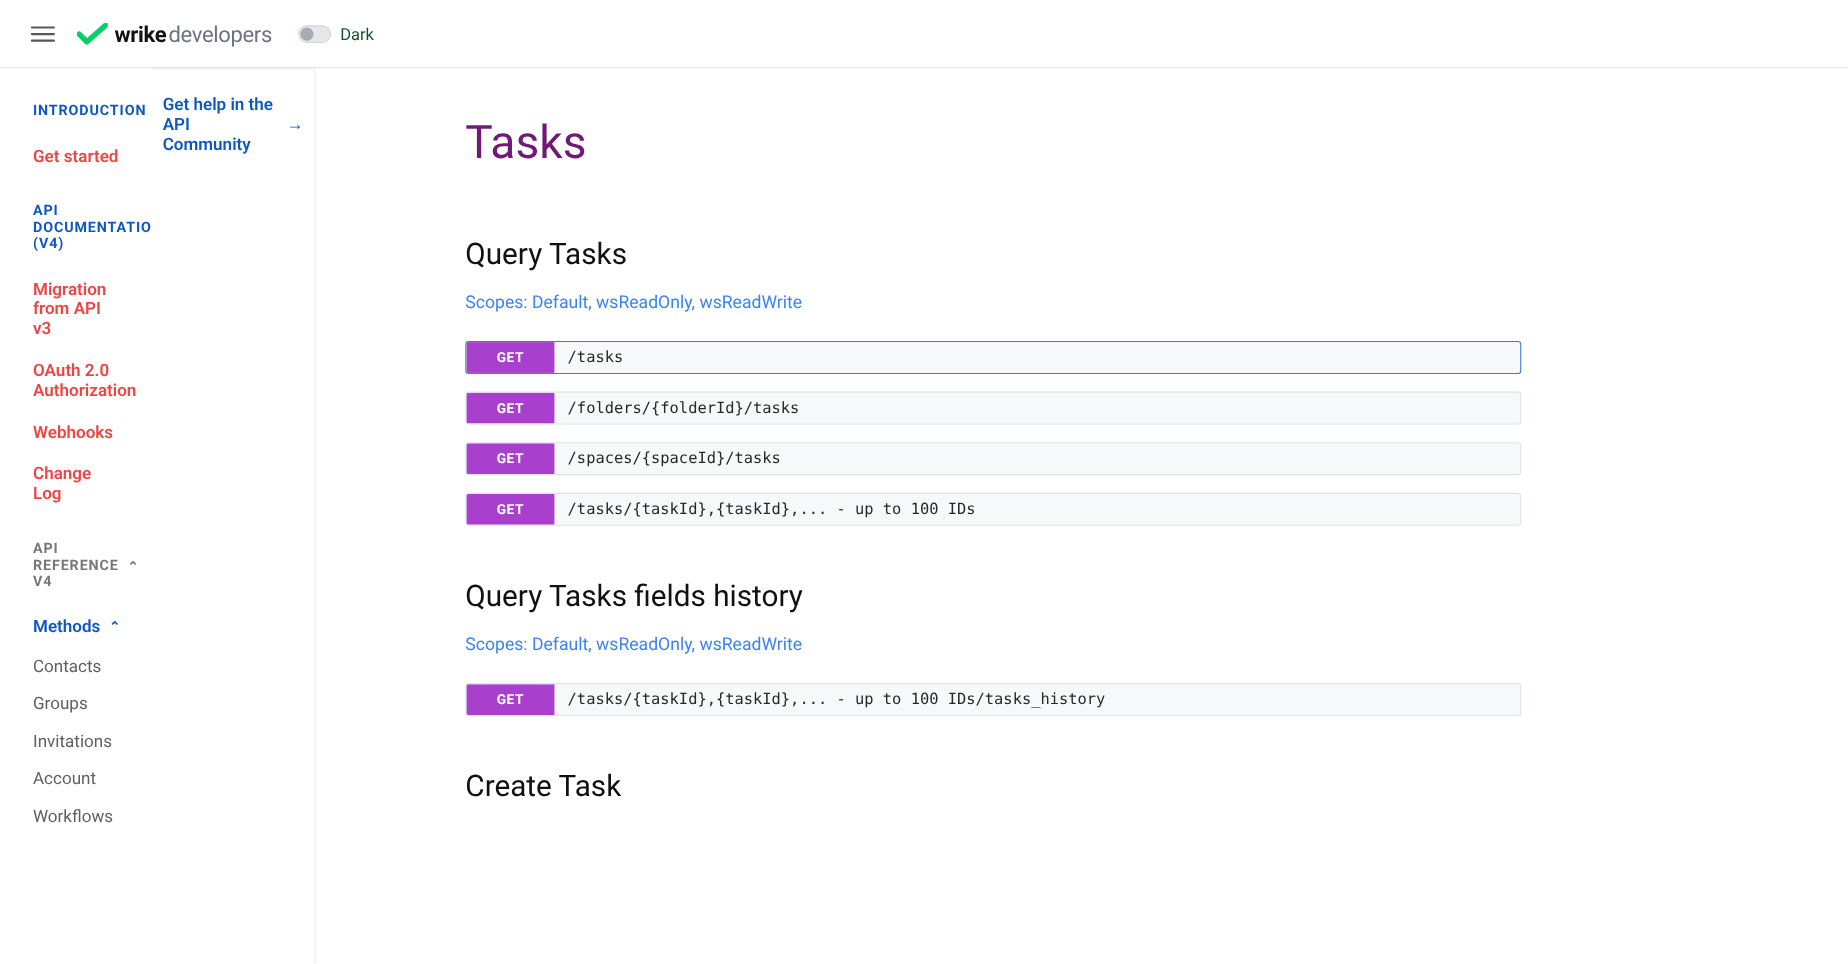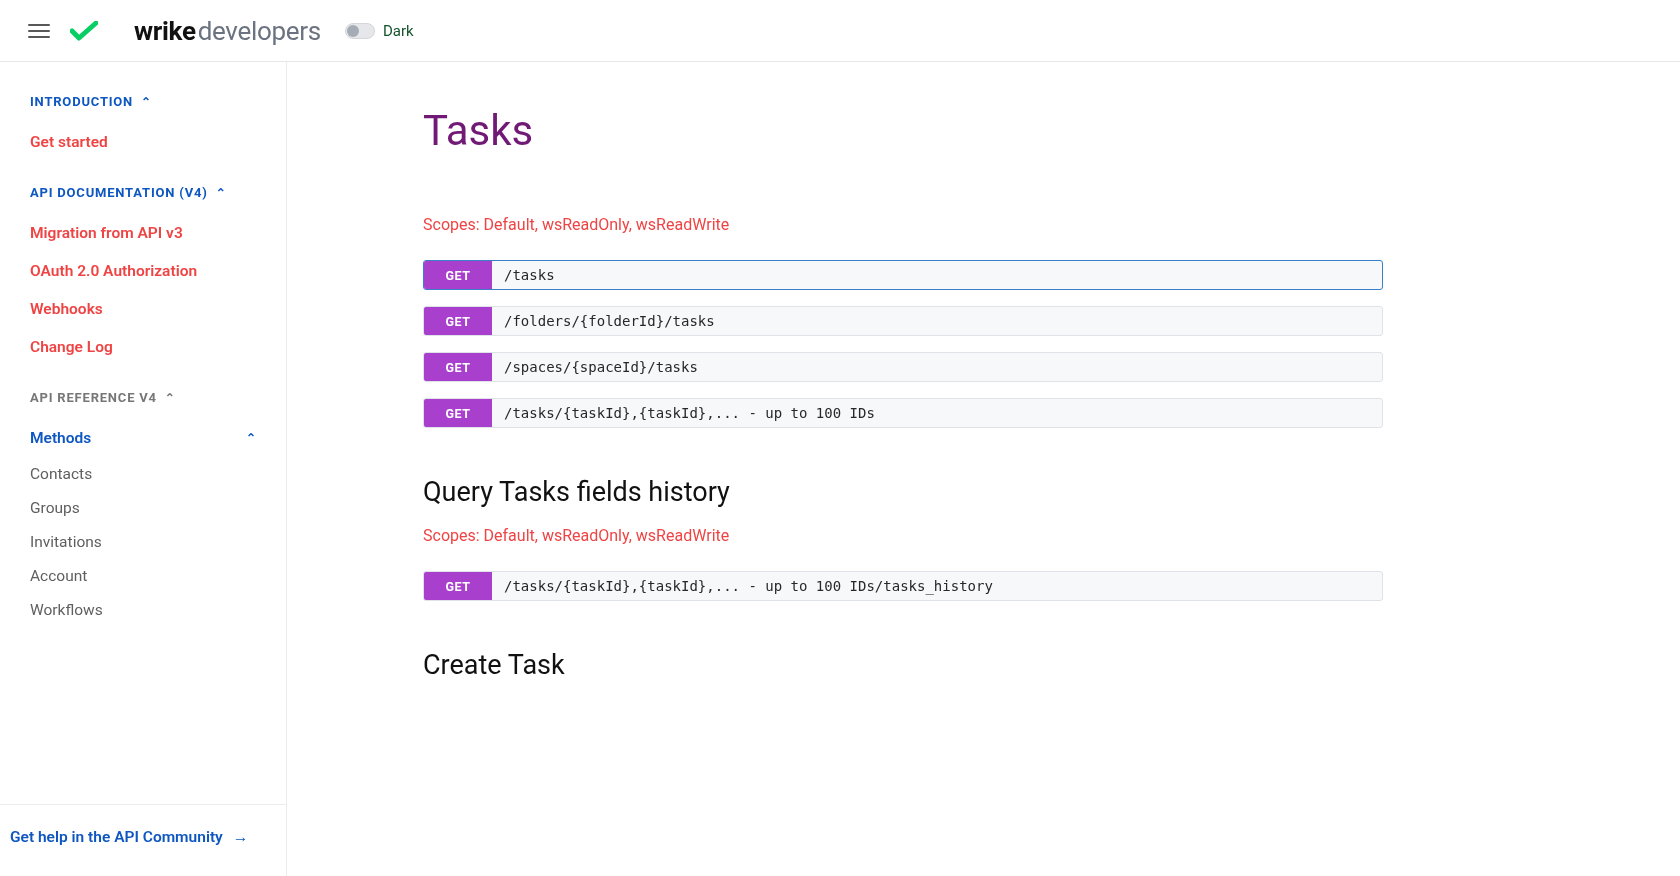--- a/index.html
+++ b/index.html
@@ -25,43 +25,42 @@
     .hamburger {
       width: 22px; height: 22px;
       display: flex; flex-direction: column; justify-content: center; gap: 4px;
       cursor: pointer;
     }
     .hamburger span { display: block; height: 2px; background: #585858; border-radius: 1px; }
     .logo { display: flex; align-items: center; gap: 6px; }
     .logo-mark svg { display: block; }
     .logo-text {
       font-weight: 700;
-      font-size: 26px;
+      font-size: 20px;
       color: #111;
       letter-spacing: -.3px;
-      margin-left: 30px;
     }
     .logo-text .sub { font-weight: 400; color: #6b7280; margin-left: 2px; }
     .dark-toggle { display: flex; align-items: center; gap: 8px; cursor: pointer; margin-left:4px;}
     .toggle-track {
       width: 30px; height: 16px; border-radius: 9px; background: #e6e7ea; position: relative;
       border: 1px solid #d4d6da;
     }
     .toggle-knob {
       width: 12px; height: 12px; border-radius: 50%; background: #a6acb5; position: absolute;
       top: 1px; left: 1px;
     }
     .dark-label { font-size: 15px; color: #14532d; }
 
     
     .page { display: flex; height: calc(100% - 62px); }
     aside {
       width: 287px; min-width: 287px;
       border-right: 1px solid #ececec;
-      display: flex; flex-direction: column;
+      display: flex; flex-direction: row;
       height: 100%;
     }
     .sidebar-scroll { flex: 1 1 auto; overflow-y: auto; padding: 26px 0 20px; }
     .sidebar-footer {
       border-top: 1px solid #ececec;
       padding: 22px 10px 30px;
     }
     .footer-link {
       color: #0e57c1; font-weight: 600; font-size: 15.5px;
       display: inline-flex; align-items: center; gap: 10px; cursor: pointer;
@@ -92,32 +91,32 @@
       display: flex; align-items: center; gap: 8px;
       color: #0e57c1; font-weight: 600; justify-content: space-between;
     }
     .sec-item.expanded .caret { color: #0e57c1; }
 
     
     main { flex: 1 1 auto; overflow-y: auto; padding: 44px 40px 60px; }
     .content { max-width: 960px; margin-left: 96px; }
     h1 { font-size: 42px; font-weight: 400; margin-bottom: 60px; color:#701a75;}
     h2 { font-size: 27px; font-weight: 400; margin-bottom: 18px; color:#111;}
-    .scope { color:#ef4444; font-size: 16px; margin-bottom: 26px; }
+    .scope { color:#3b82f6; font-size: 16px; margin-bottom: 26px; }
     .section-block { margin-bottom: 48px; }
 
     
     .endpoint {
       display: flex; align-items: stretch;
       border: 1px solid #dfe3e8; border-radius: 3px; overflow: hidden;
       margin-bottom: 16px; background:#f7f8fa;
     }
     .endpoint.active { border-color: #3a7fc9; }
     .method {
-      width: 68px; display: flex; align-items: center; justify-content: center;
+      width: 80px; display: flex; align-items: center; justify-content: center;
       background: #a83fcd; color: #fff; font-weight: 700; font-size: 12.5px; letter-spacing: .5px;
     }
     .path {
       flex: 1; padding: 6px 12px;
       font-family: ui-monospace, SFMono-Regular, Menlo, Consolas, monospace;
       font-size: 14px; color:#282828;
       display:flex; align-items:center;
     }
   </style>
 </head>
@@ -191,20 +190,21 @@
         <span class="arrow">→</span>
       </a>
     </div>
   </aside>
 
   <main>
     <div class="content">
       <h1>Tasks</h1>
       <div id="sections-root">
           <div class="section-block">
+            <h2>Query Tasks</h2>
             <div class="scope">Scopes: Default, wsReadOnly, wsReadWrite</div>
             <div class="endpoint active">
               <div class="method">GET</div>
               <div class="path">/tasks</div>
             </div>
             <div class="endpoint">
               <div class="method">GET</div>
               <div class="path">/folders/{folderId}/tasks</div>
             </div>
             <div class="endpoint">

